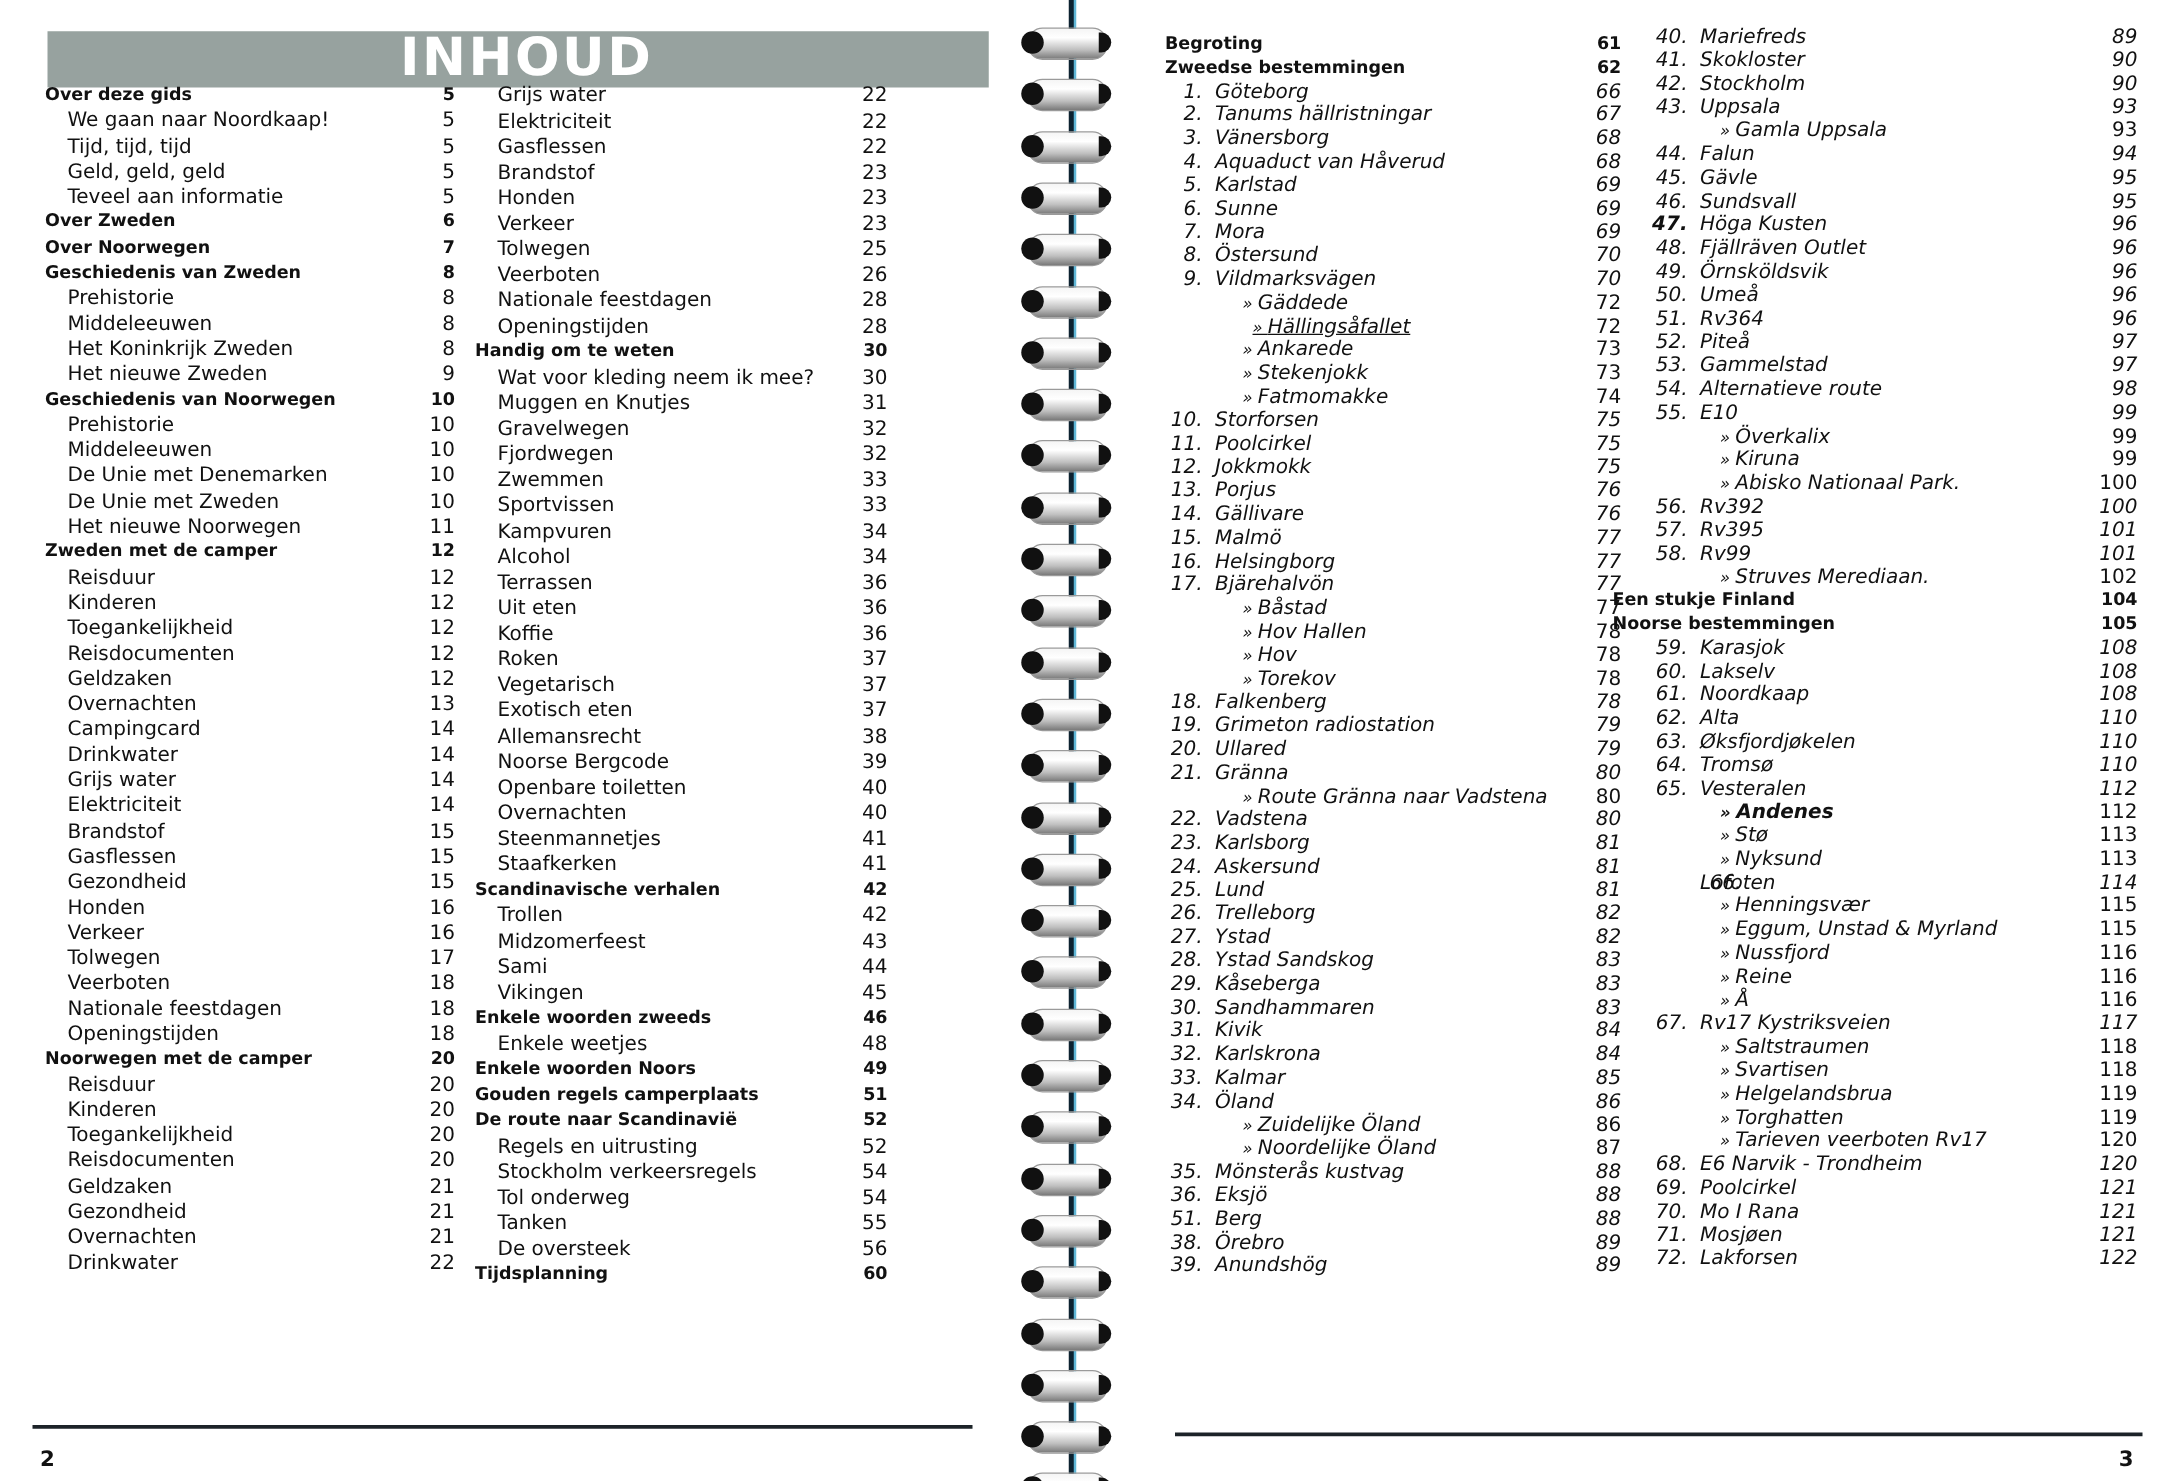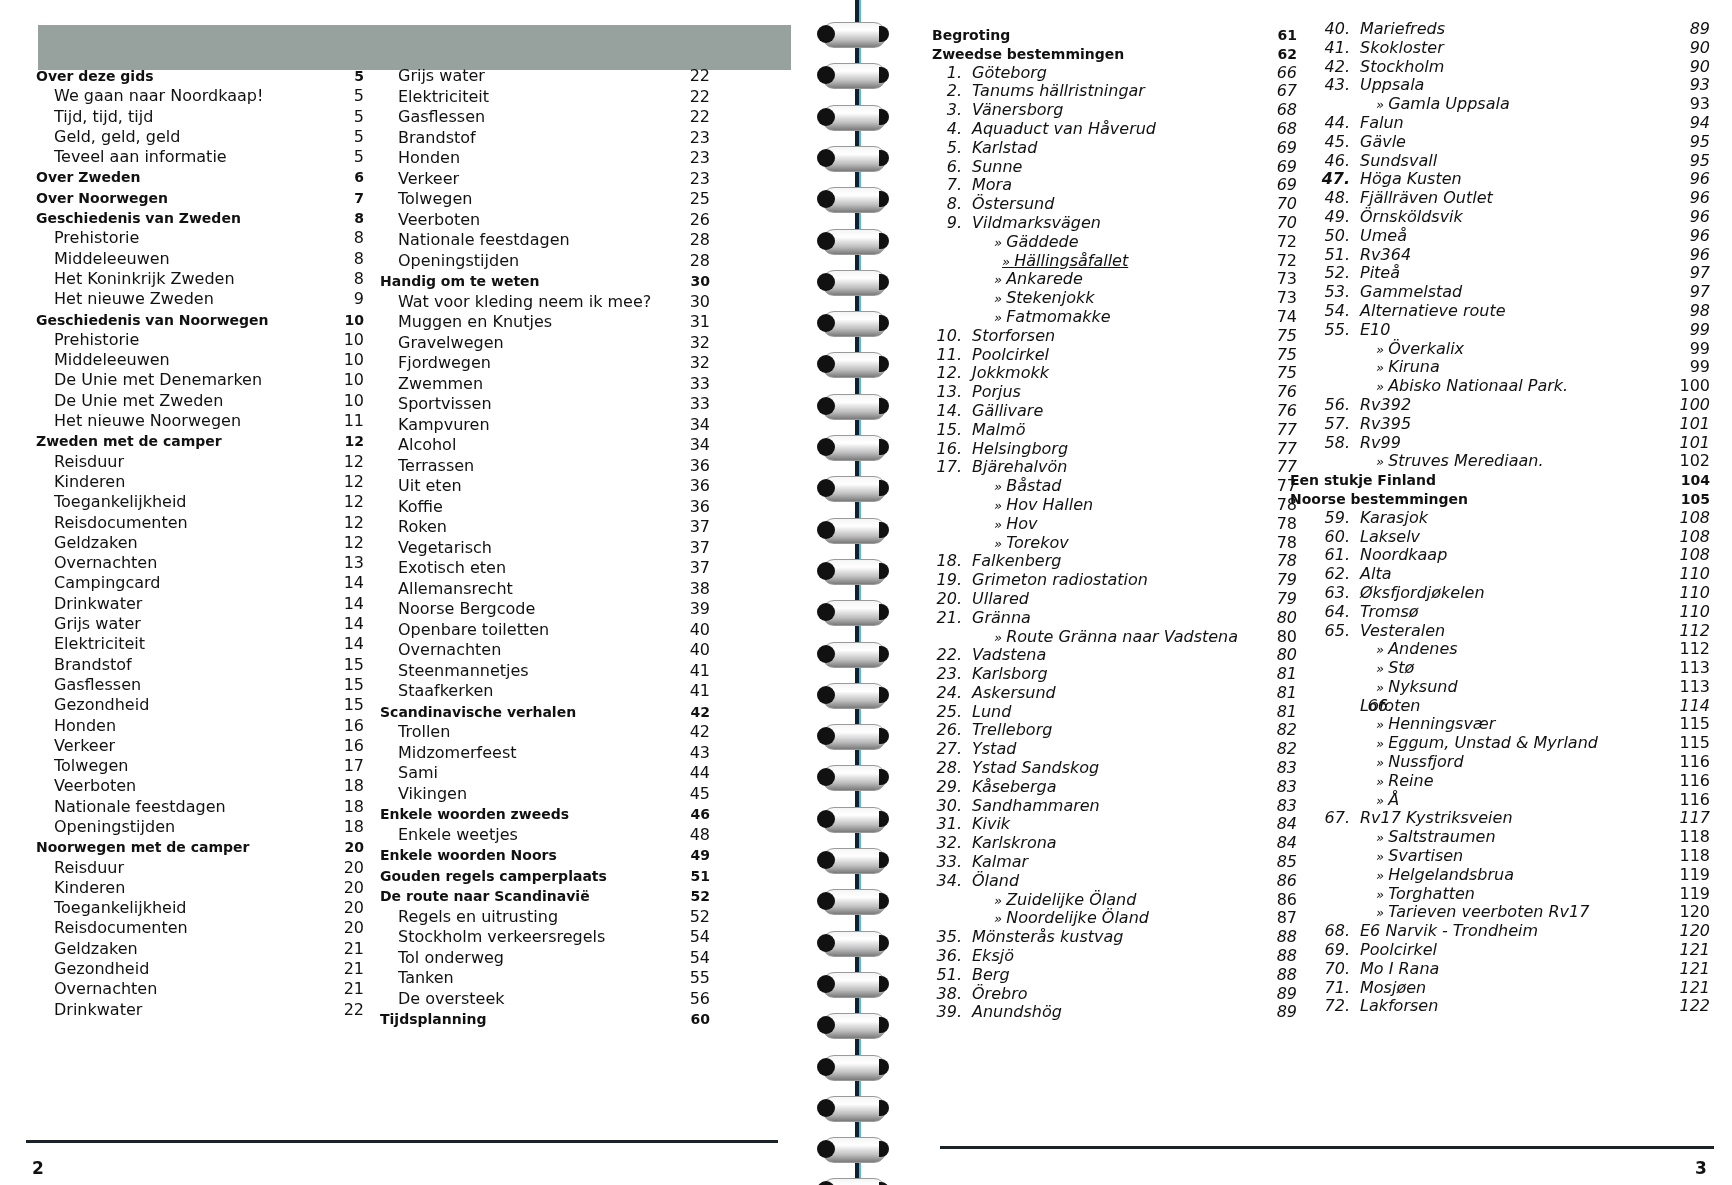--- a/index.html
+++ b/index.html
@@ -52,20 +52,21 @@
   .ring::after {
     content:""; position:absolute; right:-4px; top:3px; width:10px; height:16px; border-radius:0 8px 8px 0;
     background:#111;
   }
 </style>
 </head>
 <body>
 
 <div class="page page-left">
   <div class="title-bar"></div>
+  <div class="title-text">INHOUD</div>
 
   <div class="col" id="lcol1" style="left:36px; top:66px; width:328px;">
       <div class="row heading" style="height: 20.3px; line-height: 20.3px;">
         <span class="label">Over deze gids</span>
         <span class="page-num">5</span>
       </div>
       <div class="row sub" style="height: 20.3px; line-height: 20.3px;">
         <span class="label">We gaan naar Noordkaap!</span>
         <span class="page-num">5</span>
       </div>
@@ -885,21 +886,21 @@
         <span class="num" style="left: 0px;">64.</span>
         <span class="name">Tromsø</span>
         <span class="page-num">110</span>
       </div>
       <div class="row dest" style="height: 18.8px; line-height: 18.8px;">
         <span class="num" style="left: 0px;">65.</span>
         <span class="name">Vesteralen</span>
         <span class="page-num">112</span>
       </div>
       <div class="row dest-sub" style="height: 18.8px; line-height: 18.8px;">
-        <span class="label" style="left: 56px;">Andenes</span>
+        <span class="label" style="left: 56px; font-weight: bold;">Andenes</span>
         <span class="page-num">112</span>
       </div>
       <div class="row dest-sub" style="height: 18.8px; line-height: 18.8px;">
         <span class="label" style="left: 56px;">Stø</span>
         <span class="page-num">113</span>
       </div>
       <div class="row dest-sub" style="height: 18.8px; line-height: 18.8px;">
         <span class="label" style="left: 56px;">Nyksund</span>
         <span class="page-num">113</span>
       </div>

